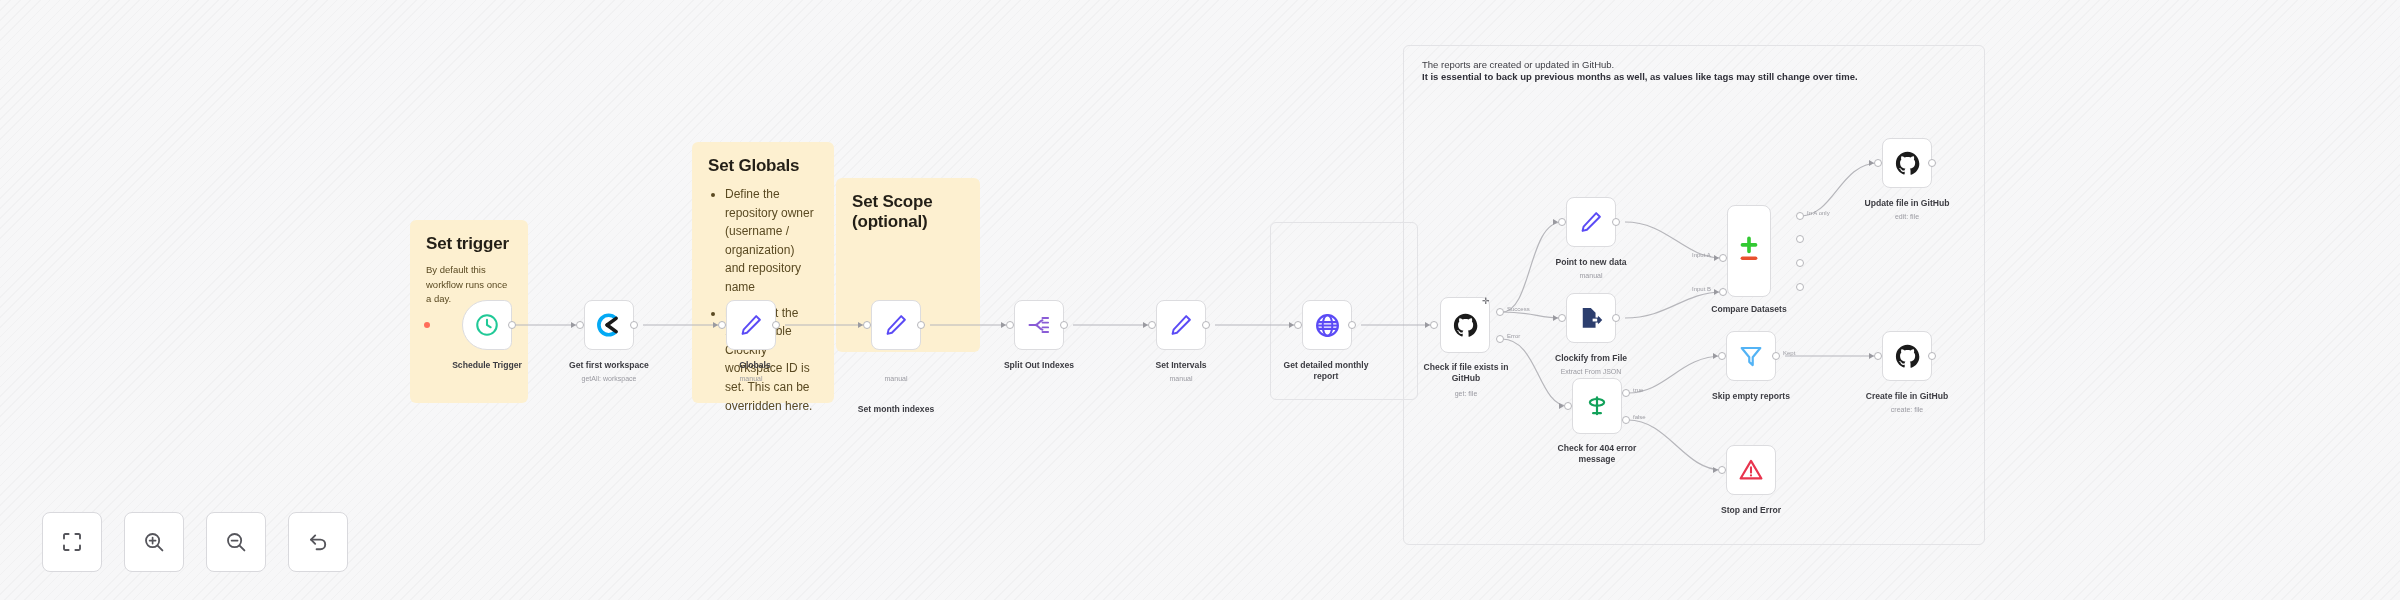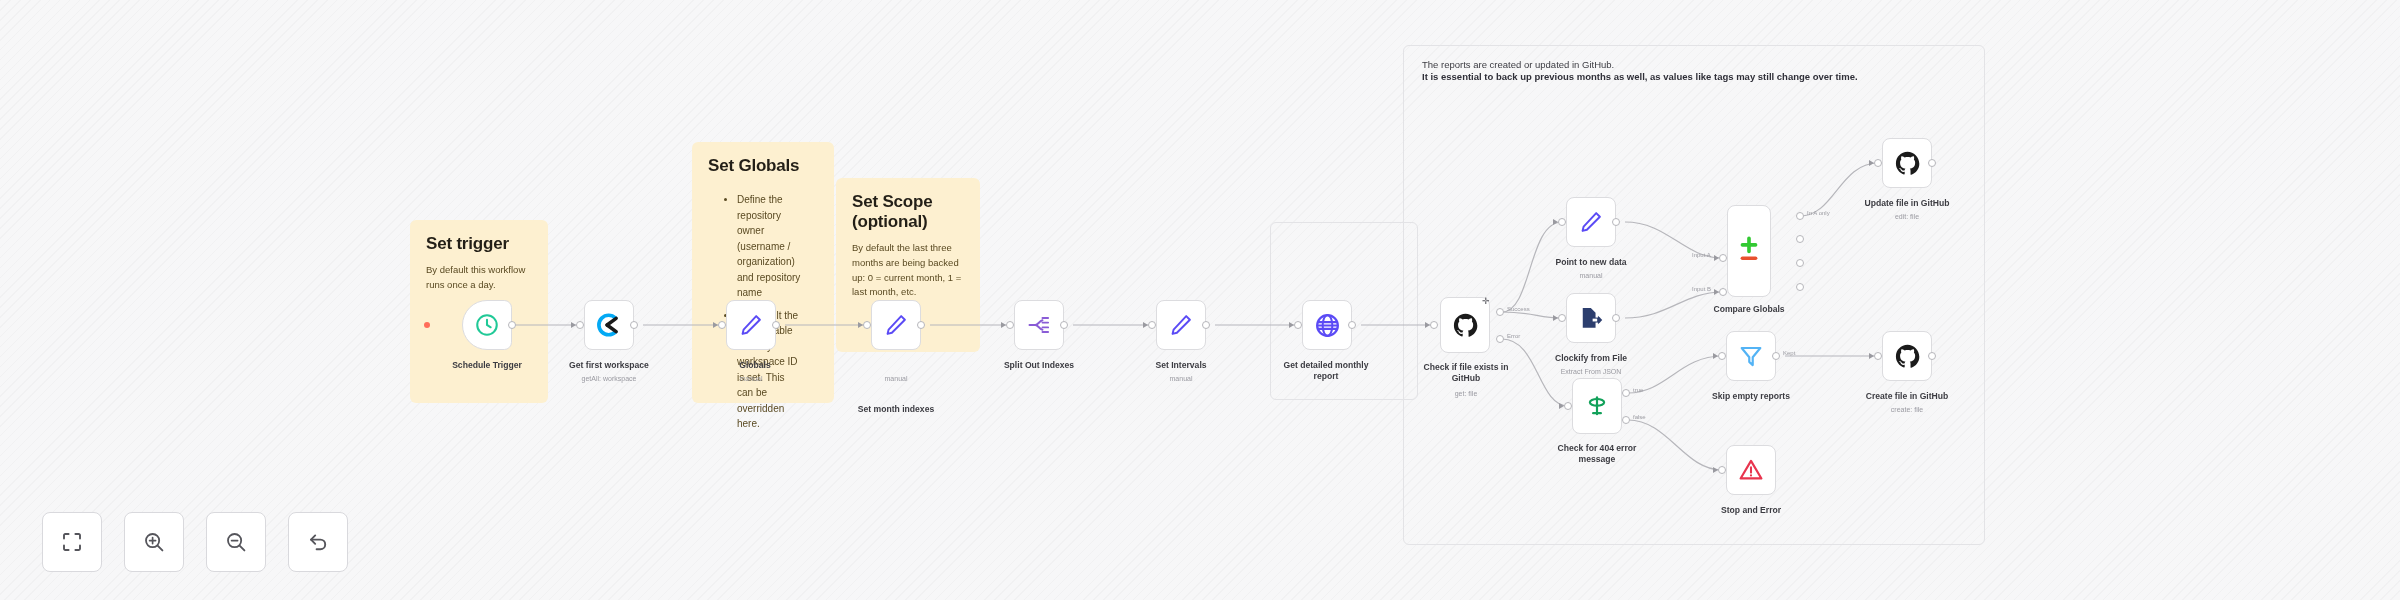--- a/index.html
+++ b/index.html
@@ -35,22 +35,22 @@
     line-height: 1.18;
     letter-spacing: -0.2px;
   }
   .sticky p {
     margin: 0;
     font-size: 9.5px;
     line-height: 1.55;
     color: #5a4a22;
   }
   .sticky ul {
-    margin: 16px; padding-left: 13px;
-    font-size: 10px;
+    margin: 4px; padding-left: 13px;
+    font-size: 12px;
     line-height: 1.55;
     color: #5a4a22;
   }
   .sticky li { margin-bottom: 7px; }
   .sticky-plain {
     position: absolute;
     background: transparent;
     border: 1px solid #e3e3e6;
     border-radius: 6px;
     z-index: 0;
@@ -202,36 +202,35 @@
       <path d="M 1800 216 C 1834 216 1840 163 1878 163"></path>
 
       <path d="M 1628 393 C 1666 393 1680 356 1722 356"></path>
 
       <path d="M 1628 420 C 1668 420 1684 470 1722 470"></path>
 
       <path d="M 1785 356 L 1878 356"></path>
     </g>
   </svg>
 
-  <div class="sticky" style="left:410px; top:220px; width:138px; height:183px;">
+  <div class="sticky" style="left:410px; top:220px; width:118px; height:183px;">
     <h3>Set trigger</h3>
     <p>By default this workflow runs once a day.</p>
   </div>
 
   <div class="sticky" style="left:692px; top:142px; width:142px; height:261px;">
     <h3>Set Globals</h3>
     <ul>
       <li>Define the repository owner (username / organization) and repository name</li>
       <li>By default the 1st available Clockify workspace ID is set. This can be overridden here.</li>
     </ul>
   </div>
 
   <div class="sticky" style="left:836px; top:178px; width:144px; height:174px;">
     <h3>Set Scope (optional)</h3>
-    <p>By default the last three months are being backed up: 0 = current month, 1 = last month, etc.</p>
   </div>
 
   <div class="sticky-plain" style="left:1270px; top:222px; width:148px; height:178px;"></div>
 
   <div class="sticky-plain" style="left:1403px; top:45px; width:582px; height:500px;"></div>
   <div class="big-note-text" style="left:1422px; top:70px; width:560px; font-weight:700; color:#2f2f38;"><b>It is essential to back up previous months as well, as values like tags may still change over time.</b></div>
   <div class="big-note-text" style="left:1422px; top:58px; width:560px;">The reports are created or updated in GitHub.</div>
 
   <div class="trigger-dot" style="left:424px; top:322px;"></div>
   <div class="node trigger" style="left:462px; top:300px;">
@@ -369,21 +368,21 @@
     <svg width="30" height="34" viewBox="0 0 24 28">
       <path d="M12 3.6 V14.4 M6.6 9 H17.4" stroke="#32c932" stroke-width="3" stroke-linecap="round"></path>
       <path d="M6.6 20 H17.4" stroke="#e8502e" stroke-width="3" stroke-linecap="round"></path>
     </svg>
   </div>
   <div class="dot" style="left:1796px; top:212px;"></div>
   <div class="port-label" style="left:1807px; top:210px;">In A only</div>
   <div class="dot" style="left:1796px; top:235px;"></div>
   <div class="dot" style="left:1796px; top:259px;"></div>
   <div class="dot" style="left:1796px; top:283px;"></div>
-  <div class="node-label" style="left:1689px; top:304px; width:120px;">Compare Globals</div>
+  <div class="node-label" style="left:1689px; top:304px; width:120px;">Compare Datasets</div>
 
   <div class="arrow" style="left:1869px; top:160px;"></div>
   <div class="dot" style="left:1874px; top:159px;"></div>
   <div class="node" style="left:1882px; top:138px;">
     <svg width="27" height="27" viewBox="0 0 24 24">
       <path fill="#1b1b1b" d="M12 1.6C6.3 1.6 1.7 6.2 1.7 11.9c0 4.6 3 8.4 7.1 9.8.5.1.7-.2.7-.5v-1.8c-2.9.6-3.5-1.4-3.5-1.4-.5-1.2-1.2-1.5-1.2-1.5-.9-.6.1-.6.1-.6 1 .1 1.6 1.1 1.6 1.1.9 1.6 2.4 1.1 3 .9.1-.7.4-1.1.7-1.4-2.3-.3-4.8-1.2-4.8-5.2 0-1.2.4-2.1 1.1-2.9-.1-.3-.5-1.4.1-2.9 0 0 .9-.3 2.9 1.1.8-.2 1.7-.3 2.6-.3.9 0 1.8.1 2.6.3 2-1.4 2.9-1.1 2.9-1.1.6 1.5.2 2.6.1 2.9.7.8 1.1 1.7 1.1 2.9 0 4-2.5 4.9-4.8 5.2.4.3.7 1 .7 2v3c0 .3.2.6.7.5 4.1-1.4 7.1-5.2 7.1-9.8C22.3 6.2 17.7 1.6 12 1.6z"></path>
     </svg>
   </div>
   <div class="dot" style="left:1928px; top:159px;"></div>
   <div class="node-label" style="left:1847px; top:198px; width:120px;">Update file in GitHub</div>

